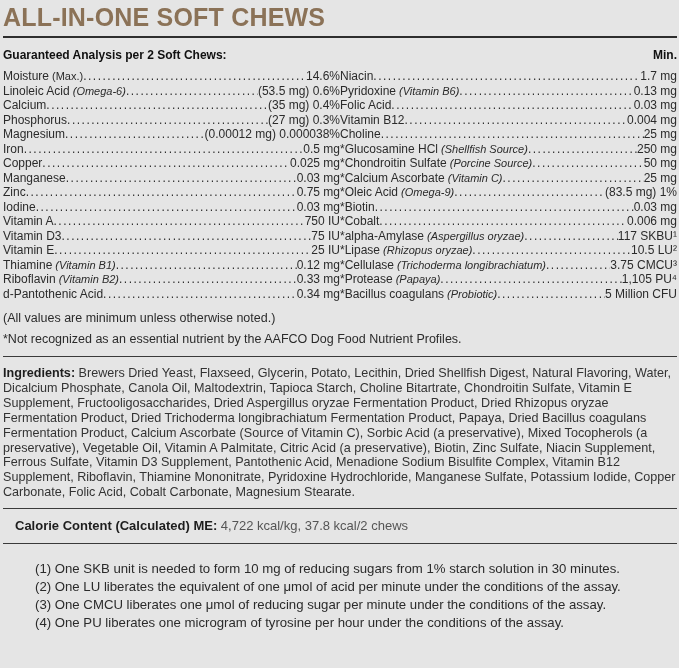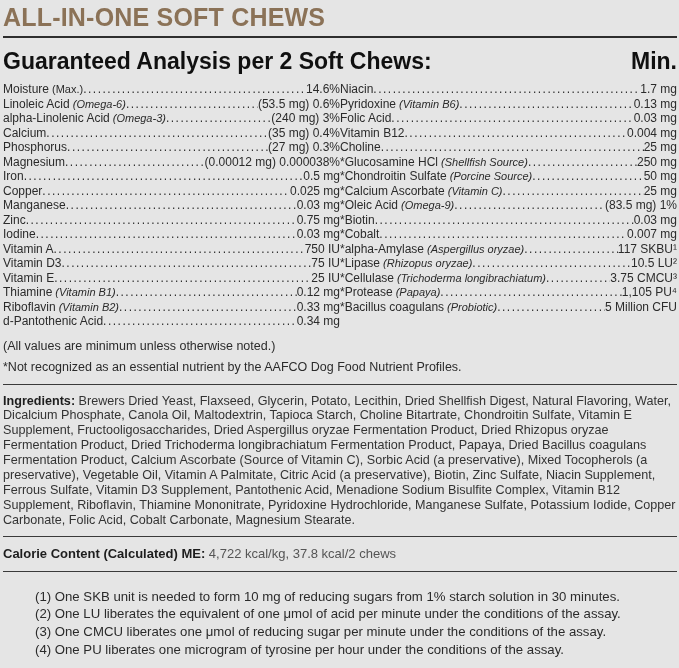--- a/index.html
+++ b/index.html
@@ -9,21 +9,21 @@
     font-family:Liberation Sans, sans-serif; color:#2b2b2b;
   }
   .brand-title {
     font-size:25px; font-weight:bold; letter-spacing:0.2px;
     line-height:29px; color:#8b7257; margin:0;
   }
   .rule-heavy { border:none; border-top:2px solid #2e2e2e; margin:4px 0 0 0; }
   .rule-thin  { border:none; border-top:1.5px solid #3a3a3a; margin:0; }
 
   .ga-header { display:flex; justify-content:space-between; align-items:baseline; margin:10px 0 7px 0; }
-  .ga-title, .ga-min { font-size:23px; font-weight:bold; color:#101010; }
+  .ga-title, .ga-min { font-size:12px; font-weight:bold; color:#101010; }
 
   .cols { display:flex; }
   .col  { flex:1; min-width:0; }
 
   .nrow { display:flex; align-items:baseline; font-size:12px; line-height:14.5px; white-space:nowrap; color:#2b2b2b; }
   .nrow .name { flex-shrink:0; }
   .note { font-style:italic; font-size:11px; margin-left:3px; }
   .note.upright { font-style:normal; }
   .note:empty { display:none; }
   .leader { flex:1 1 auto; overflow:hidden; min-width:6px; }
@@ -33,21 +33,21 @@
   }
   .val { flex-shrink:0; }
 
   .note-line { font-size:12.5px; margin-top:10px; color:#2b2b2b; }
   .aafco-line { font-size:12.5px; margin-top:7px; color:#2b2b2b; }
   .spacer-sm { height:10px; }
 
   .ingredients { font-size:12.6px; line-height:14.9px; margin:9px 0 8px 0; color:#333; }
   .ing-label { font-weight:bold; color:#1d1d1d; }
 
-  .calorie { font-size:13px; margin:9px 0 10px 0; }
+  .calorie { font-size:13px; margin:9px 0 10px 12px; }
   .cal-label { font-weight:bold; color:#1d1d1d; }
   .cal-value { color:#555; }
 
   .footnotes { margin-top:16px; font-size:13.2px; line-height:17.8px; color:#2b2b2b;margin-left:32px; }
 </style>
 </head>
 <body>
 
 <div class="page">
 
@@ -68,26 +68,20 @@
       <span class="val">14.6%</span>
     </div>
 
     <div class="nrow">
       <span class="name">Linoleic Acid</span>
       <span class="note">(Omega-6)</span>
       <span class="leader"></span>
       <span class="val">(53.5 mg) 0.6%</span>
     </div>
 
-    <div class="nrow">
-      <span class="name">alpha-Linolenic Acid</span>
-      <span class="note">(Omega-3)</span>
-      <span class="leader"></span>
-      <span class="val">(240 mg) 3%</span>
-    </div>
 
     <div class="nrow">
       <span class="name">Calcium</span>
 
       <span class="leader"></span>
       <span class="val">(35 mg) 0.4%</span>
     </div>
 
     <div class="nrow">
       <span class="name">Phosphorus</span>
@@ -250,21 +244,21 @@
       <span class="name">*Biotin</span>
 
       <span class="leader"></span>
       <span class="val">0.03 mg</span>
     </div>
 
     <div class="nrow">
       <span class="name">*Cobalt</span>
 
       <span class="leader"></span>
-      <span class="val">0.007 mg</span>
+      <span class="val">0.006 mg</span>
     </div>
 
     <div class="nrow">
       <span class="name">*alpha-Amylase</span>
       <span class="note">(Aspergillus oryzae)</span>
       <span class="leader"></span>
       <span class="val">117 SKBU¹</span>
     </div>
 
     <div class="nrow">

